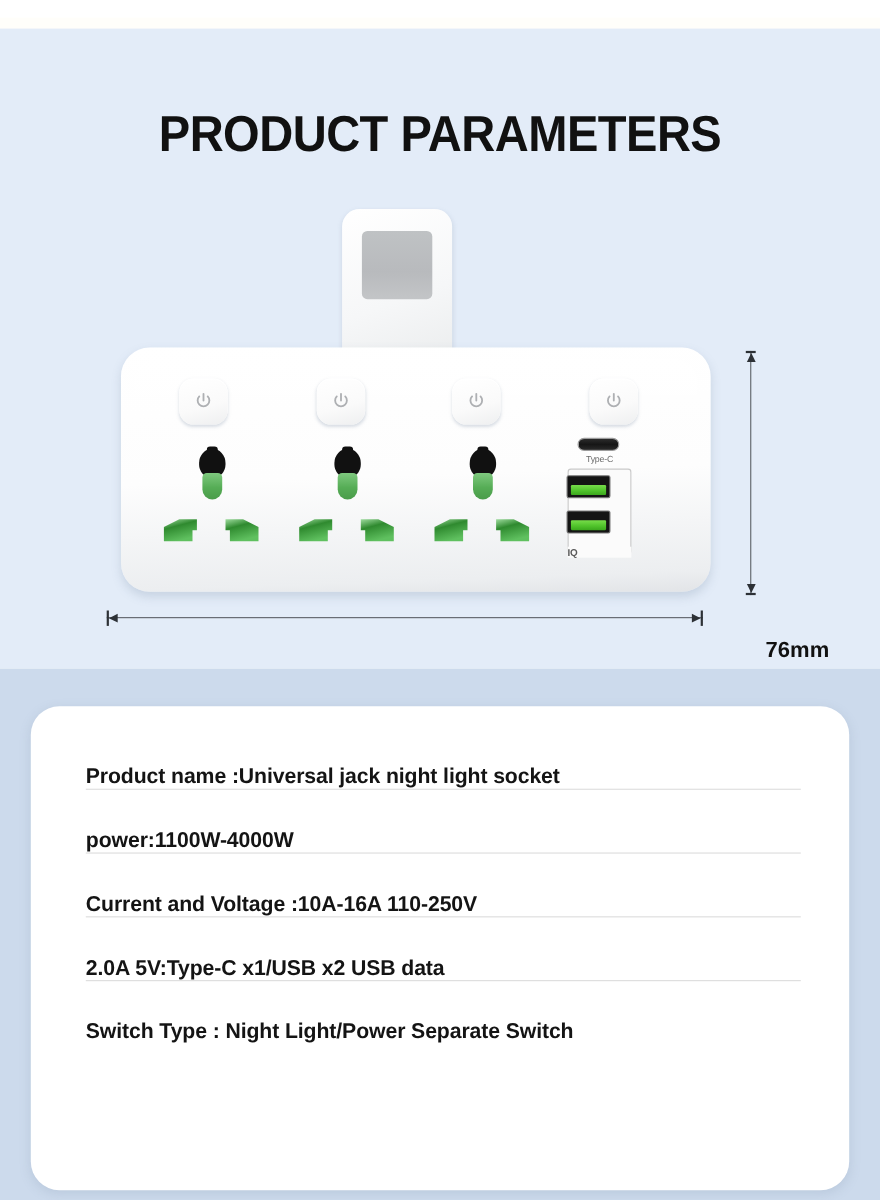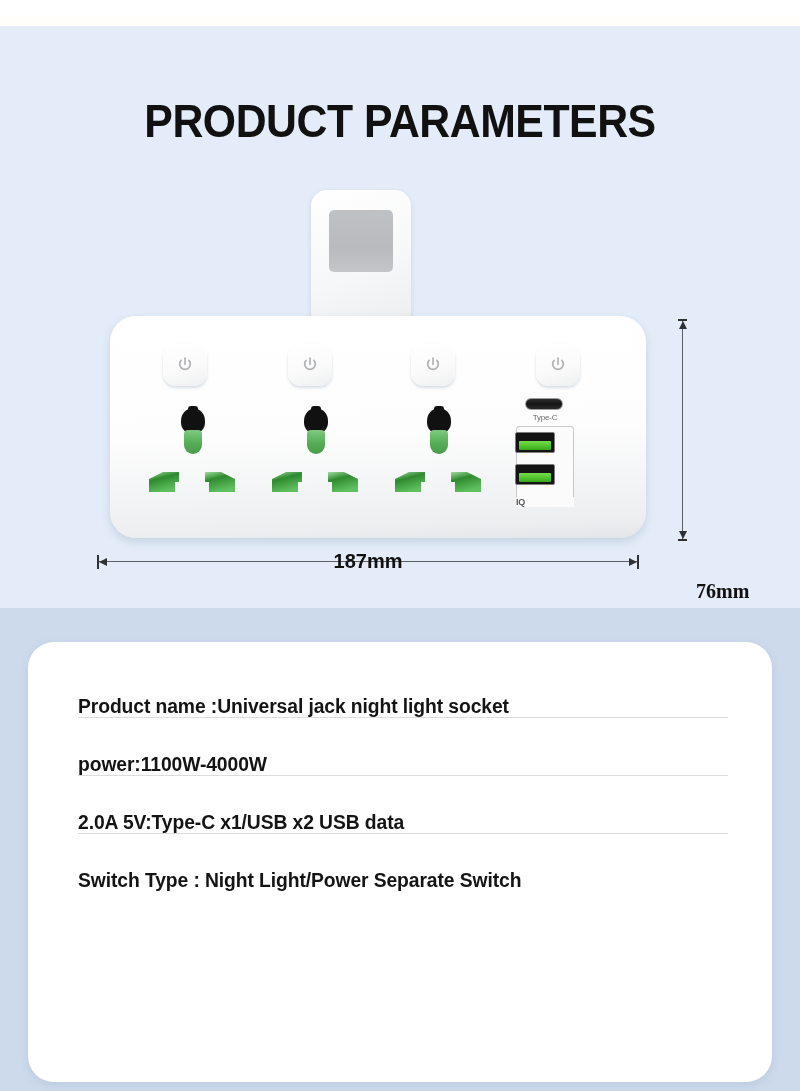--- a/index.html
+++ b/index.html
@@ -234,21 +234,21 @@
     border-left: 4px solid transparent;
     border-right: 4px solid transparent;
     border-top: 8px solid #2d3136;
   }
   .dim-v-label {
     position: absolute;
     left: 696px; top: 404px;
     font-size: 20px;
     font-weight: bold;
     color: #111111;
-    font-family: Liberation Serif, serif;
+    font-family: Liberation Sans, sans-serif;
     white-space: nowrap;
   }
 
   .dim-h { position: absolute; left: 97px; top: 545px; width: 542px; height: 2px; }
   .dim-h .line {
     position: absolute; left: 0; top: 0;
     width: 542px; height: 1px; background: #5b6066;
   }
   .dim-h .cap {
     position: absolute; top: -6px;
@@ -441,35 +441,38 @@
     <div class="dim-v-label">76mm</div>
   </div>
 
   <div class="dim-h">
     <div class="line"></div>
     <div class="cap cap-l"></div>
     <div class="arrow-l"></div>
     <div class="arrow-r"></div>
     <div class="cap cap-r"></div>
   </div>
-  <div class="dim-h-label">187mm</div>
 
   <div class="spec-card">
     <div class="spec-list">
 
       <div class="spec-row">
         <div class="spec-text">Product name :Universal jack night light socket</div>
         <div class="spec-rule"></div>
       </div>
 
       <div class="spec-row">
         <div class="spec-text">power:1100W-4000W</div>
         <div class="spec-rule"></div>
       </div>
 
+      <div class="spec-row">
+        <div class="spec-text">Current and Voltage :10A-16A 110-250V</div>
+        <div class="spec-rule"></div>
+      </div>
 
       <div class="spec-row">
         <div class="spec-text">2.0A 5V:Type-C x1/USB x2 USB data</div>
         <div class="spec-rule"></div>
       </div>
 
 
 
       <div class="spec-row last">
         <div class="spec-text">Switch Type : Night Light/Power Separate Switch</div>

